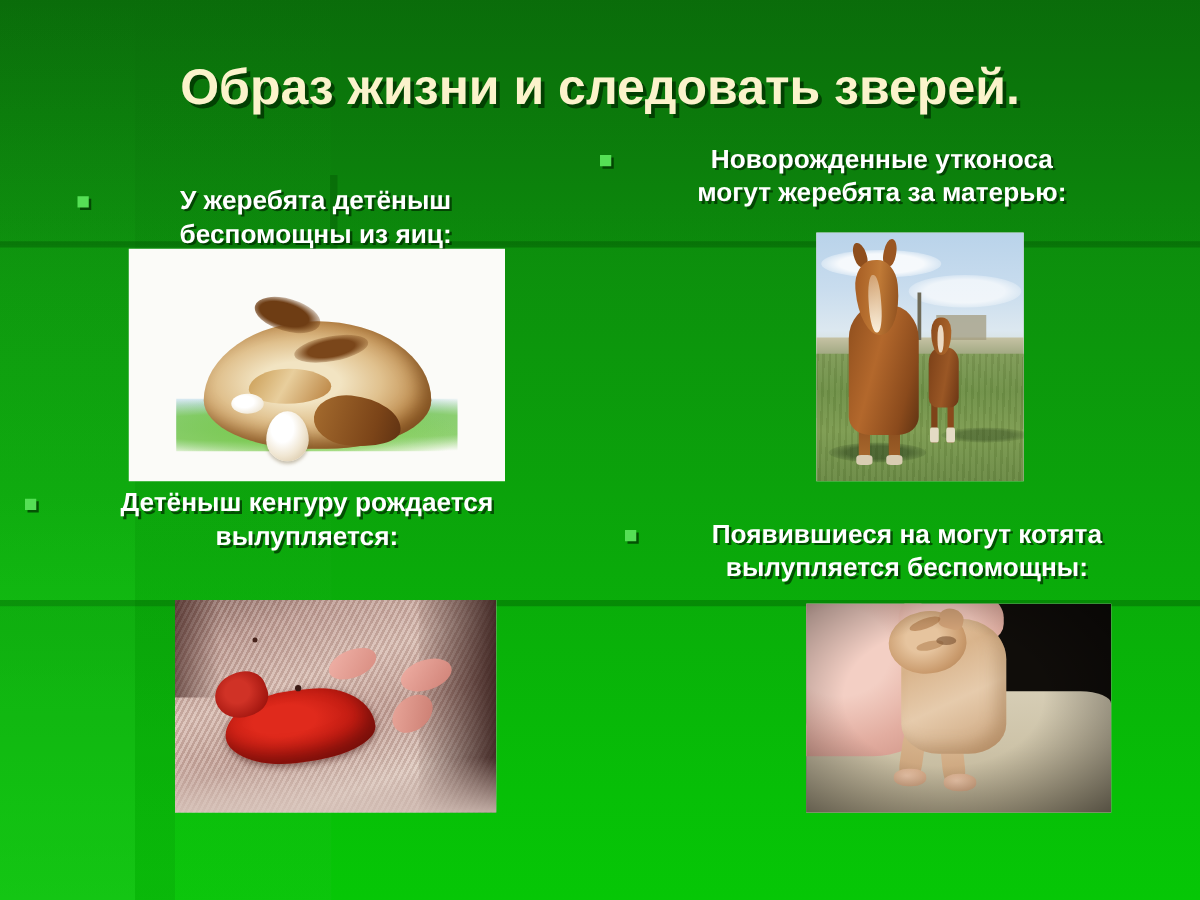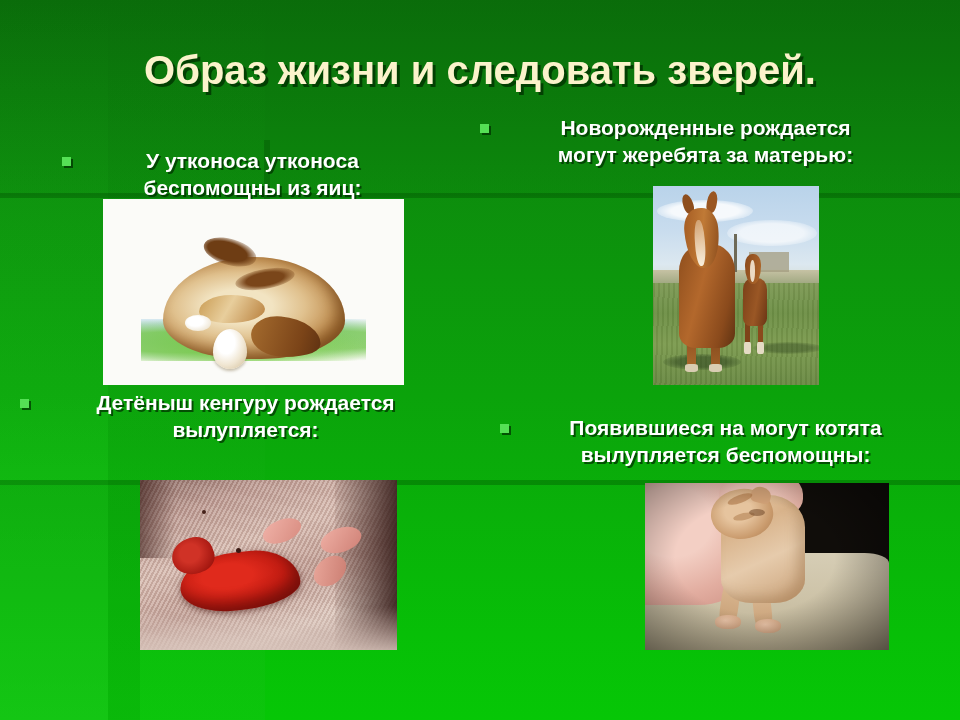--- a/index.html
+++ b/index.html
@@ -351,31 +351,31 @@
   <div class="bg-hline-top"></div>
   <div class="bg-hline-mid"></div>
   <div class="bg-bottomblock"></div>
 
   <div id="title">Образ жизни и следовать зверей.</div>
 
   <div class="bullet-block" id="b-platypus">
     <div class="bullet-row">
       <span class="bullet-mark"></span>
       <span class="bullet-text">
-        <span>У утконоса утконоса</span><br>
+        <span>У жеребята детёныш</span><br>
         <span>беспомощны из яиц:</span>
       </span>
     </div>
   </div>
 
   <div class="bullet-block" id="b-foal">
     <div class="bullet-row">
       <span class="bullet-mark"></span>
       <span class="bullet-text">
-        <span>Новорожденные рождается</span><br>
+        <span>Новорожденные утконоса</span><br>
         <span>могут жеребята за матерью:</span>
       </span>
     </div>
   </div>
 
   <div class="bullet-block" id="b-kangaroo">
     <div class="bullet-row">
       <span class="bullet-mark"></span>
       <span class="bullet-text">
         <span>Детёныш кенгуру рождается</span><br>

